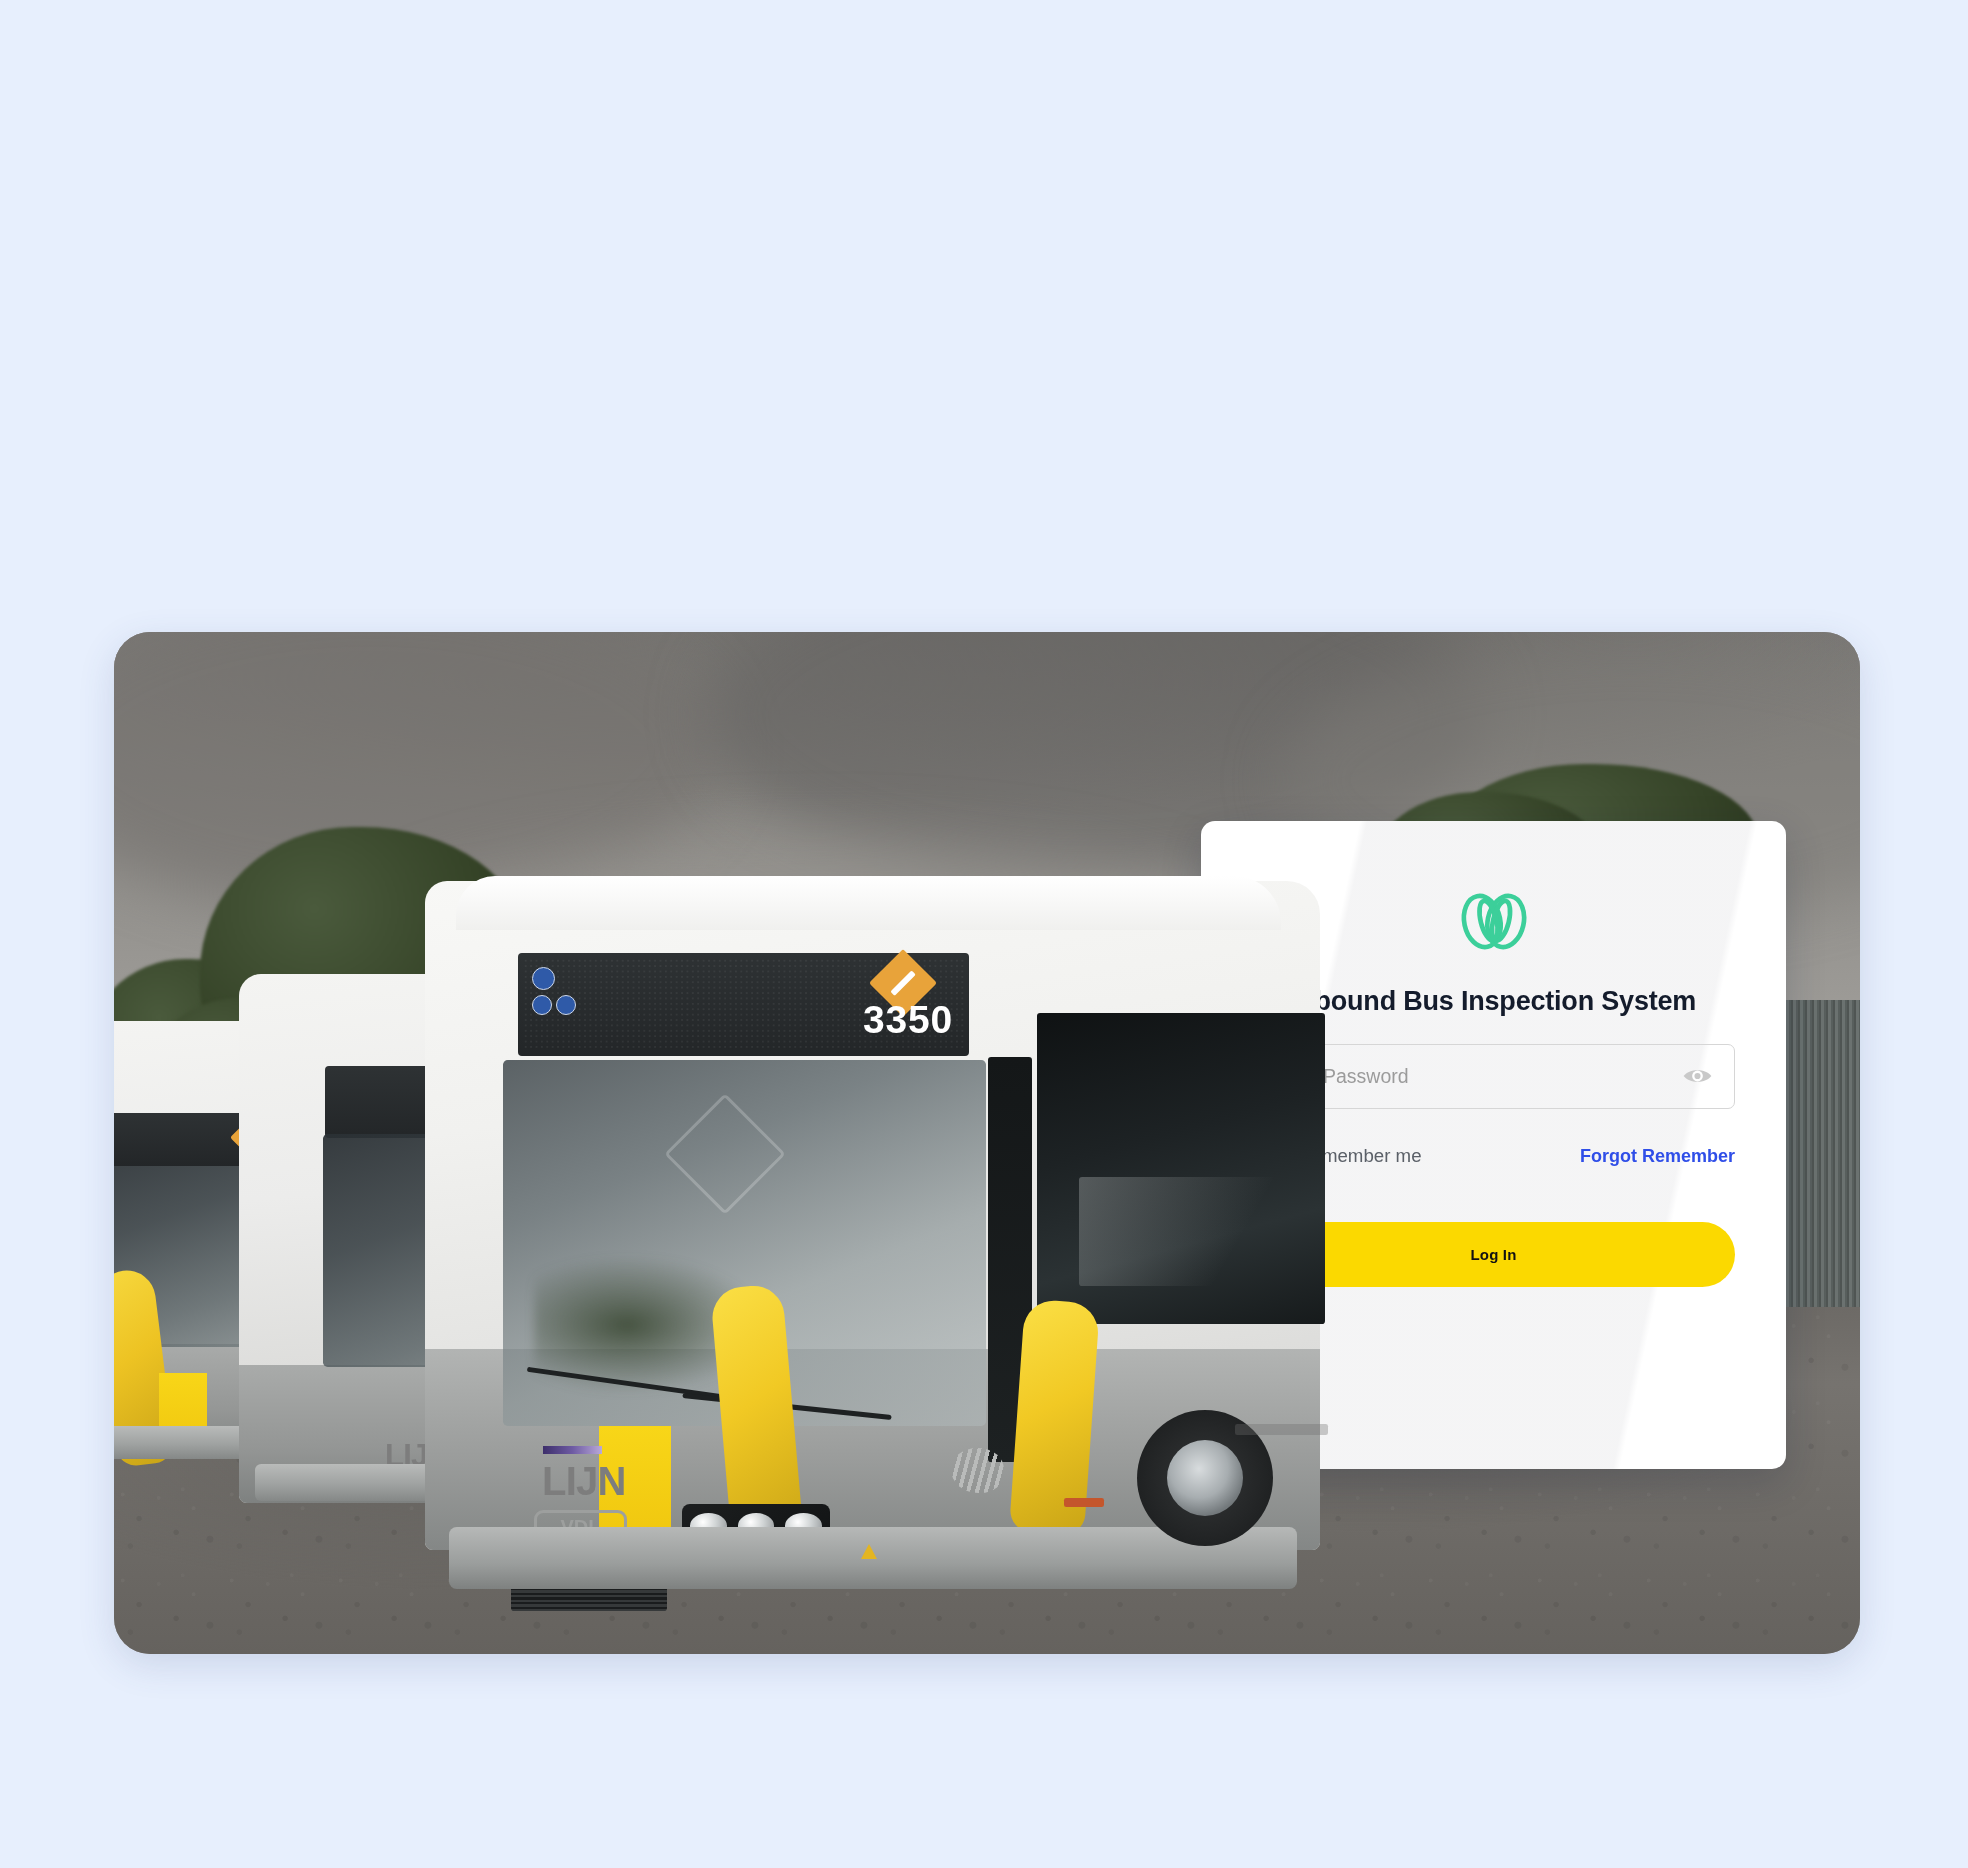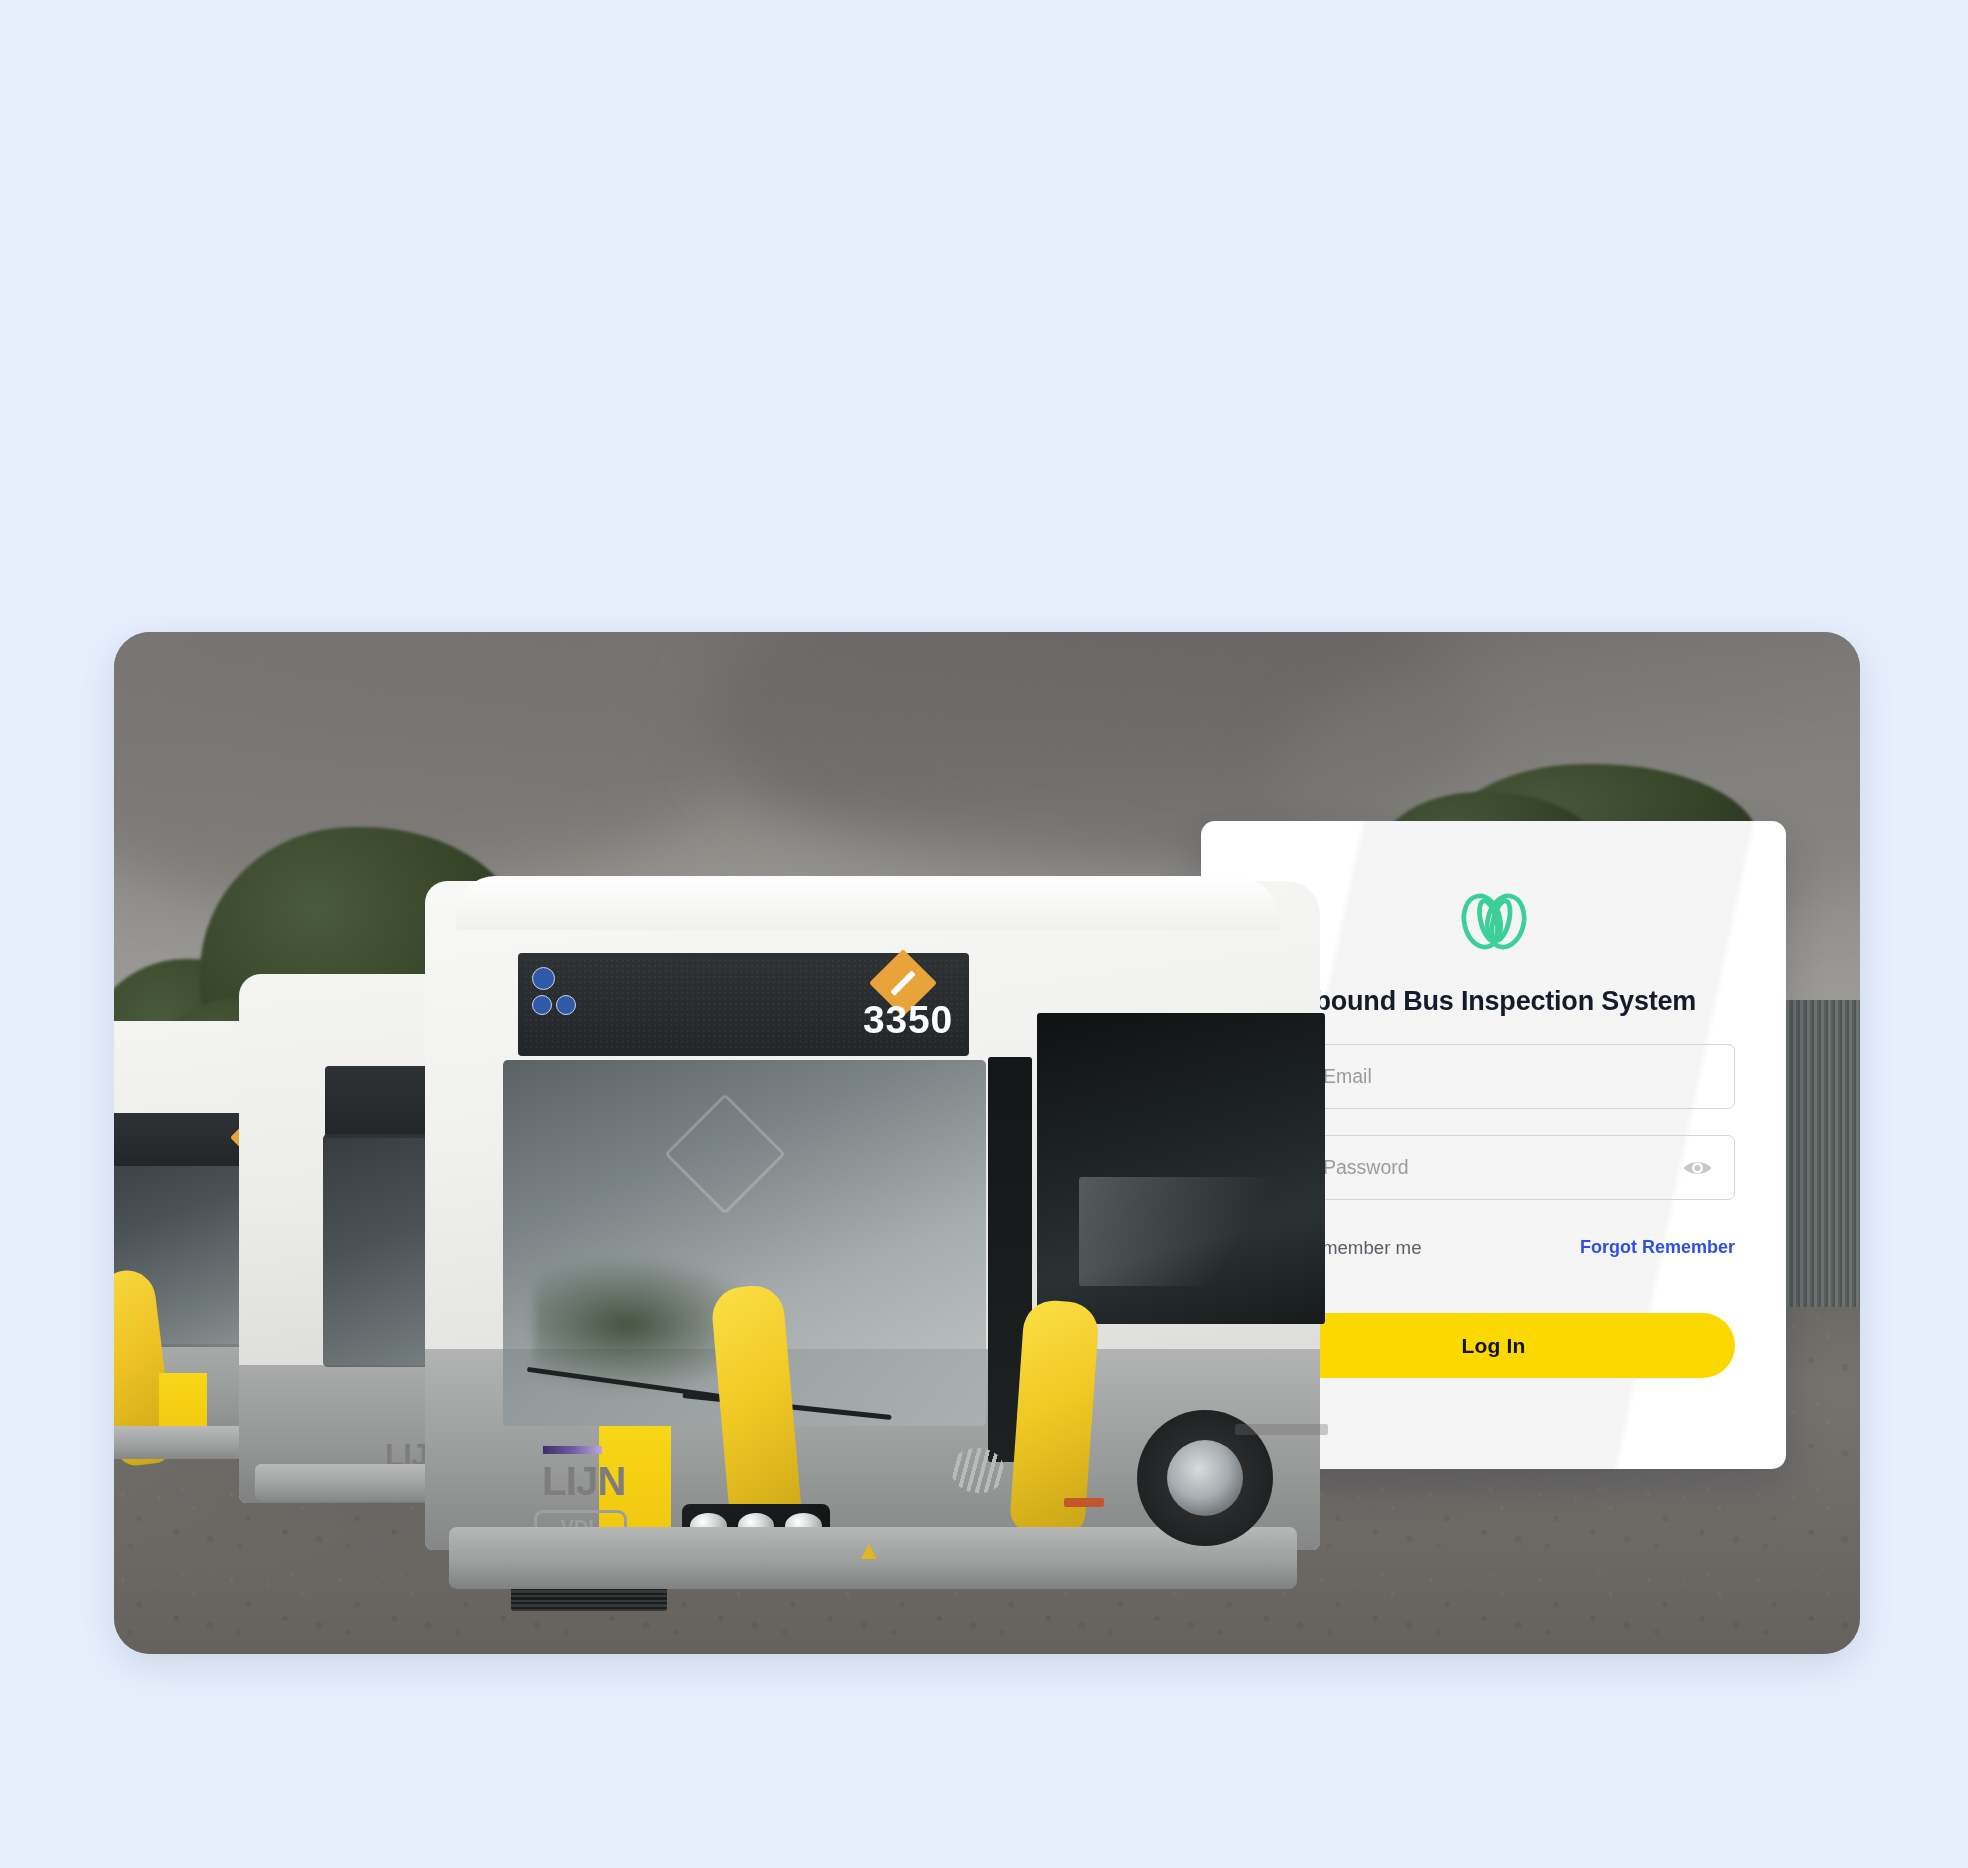--- a/index.html
+++ b/index.html
@@ -317,21 +317,21 @@
   
   #login-button {
     display: block;
     width: 100%;
     margin-top: 51px;
     height: 65px;
     border: none;
     border-radius: 33px;
     background: #fbd900;
     color: #121212;
-    font-size: 21px;
+    font-size: 15px;
     font-weight: 700;
     font-family: "Liberation Sans", sans-serif;
     cursor: pointer;
     letter-spacing: 0.2px;
   }
 </style>
 </head>
 <body>
 
 <div id="page">
@@ -475,30 +475,20 @@
         <svg width="72" height="61" viewBox="0 0 92 78" fill="none">
           <ellipse cx="31" cy="39" rx="23" ry="33" stroke="#3ccf9a" stroke-width="6" transform="rotate(-12 31 39)"></ellipse>
           <ellipse cx="61" cy="39" rx="23" ry="33" stroke="#3ccf9a" stroke-width="6" transform="rotate(12 61 39)"></ellipse>
           <ellipse cx="39" cy="38" rx="10" ry="26" stroke="#3ccf9a" stroke-width="6" transform="rotate(-14 39 38)"></ellipse>
           <ellipse cx="55" cy="38" rx="10" ry="26" stroke="#3ccf9a" stroke-width="6" transform="rotate(14 55 38)"></ellipse>
         </svg>
       </div>
 
       <div id="card-title">Inbound Bus Inspection System</div>
 
-      <div class="field">
-        <span class="field-icon">
-          <svg width="26.5" height="20" viewBox="0 0 34 26">
-            <rect x="1" y="1" width="32" height="24" rx="2.5" fill="#d2d2d2"></rect>
-            <path d="M2.5 3.2 L17 14.5 L31.5 3.2" stroke="#ffffff" stroke-width="2.4" fill="none"></path>
-            <path d="M2.5 23.2 L12.6 13.4 M31.5 23.2 L21.4 13.4" stroke="#ffffff" stroke-width="2.2" fill="none"></path>
-          </svg>
-        </span>
-        <input class="field-input" type="text" value="" placeholder="Email" style="">
-      </div>
 
       <div class="field">
         <span class="field-icon">
           <svg width="23" height="28" viewBox="0 0 30 36">
             <path d="M8 16 V11 a7 7 0 0 1 14 0 V16" stroke="#cfcfcf" stroke-width="4" fill="none"></path>
             <rect x="4" y="15" width="22" height="19" rx="4" fill="#cfcfcf"></rect>
             <rect x="13.6" y="21" width="2.8" height="8" rx="1.4" fill="#ffffff"></rect>
           </svg>
         </span>
         <input class="field-input" type="password" value="" placeholder="Password" style="">

